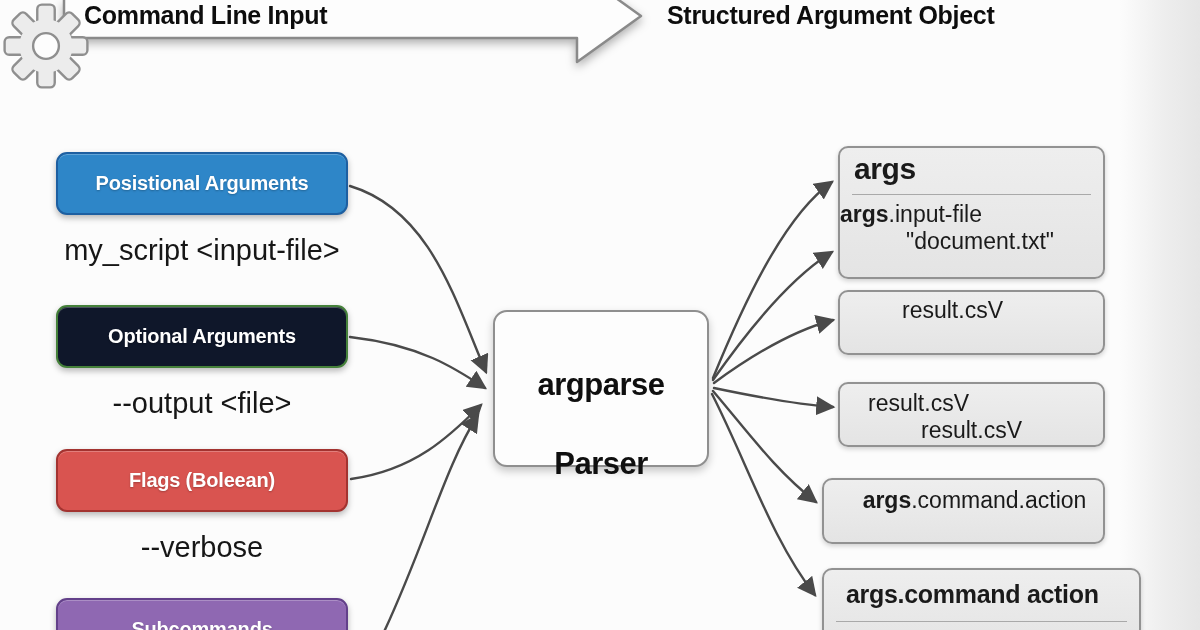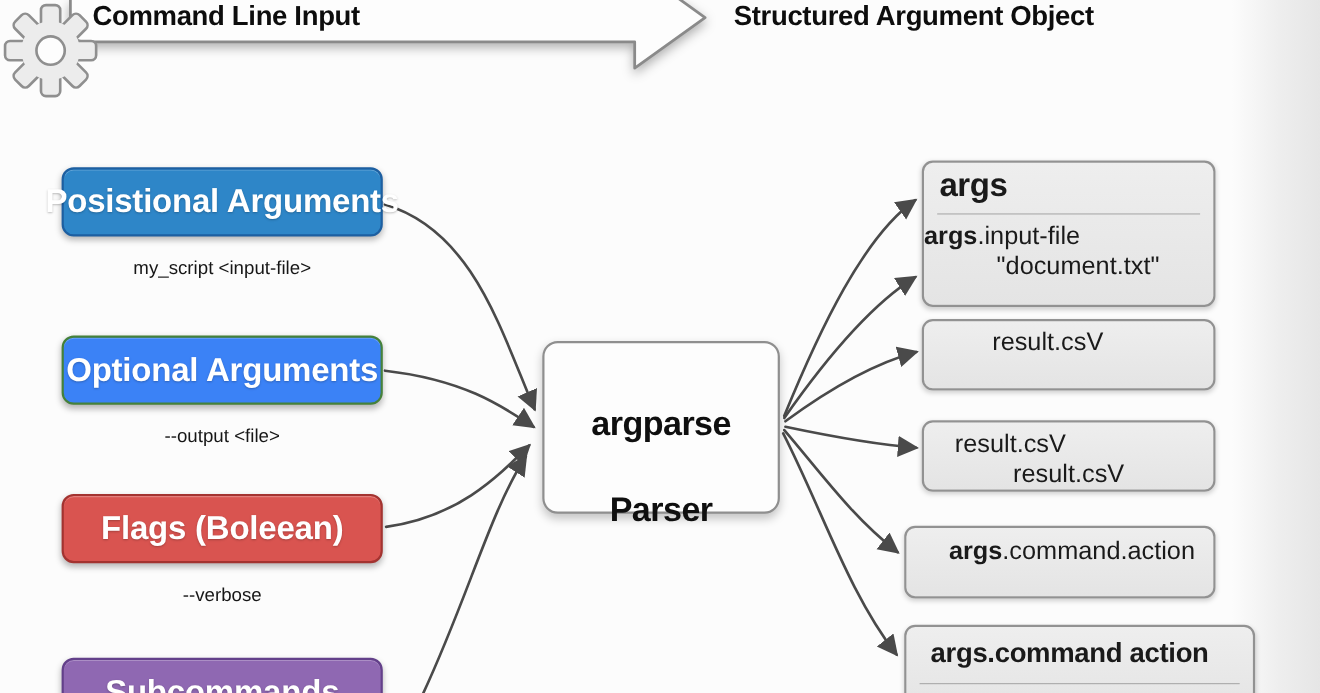--- a/index.html
+++ b/index.html
@@ -24,26 +24,26 @@
   .banner-label.right{left:667px;top:1px;}
   
   .cat-box{
     position:absolute;left:56px;width:292px;height:63px;
     border:2.5px solid;border-radius:11px;
     display:flex;align-items:center;justify-content:center;
     box-shadow:0 3px 6px rgba(0,0,0,.28), inset 0 1px 0 rgba(255,255,255,.25);
     box-sizing:border-box;
   }
   .cat-box .cat-label{
-    font-weight:bold;font-size:30px;color:#fff;letter-spacing:-.2px;
+    font-weight:bold;font-size:20px;color:#fff;letter-spacing:-.2px;
     text-shadow:0 1px 2px rgba(0,0,0,.25);white-space:nowrap;
   }
   .cat-caption{
     position:absolute;left:56px;width:292px;text-align:center;
-    font-size:17px;color:#161616;white-space:nowrap;
+    font-size:29px;color:#161616;white-space:nowrap;
   }
   
   .parser-box{
     position:absolute;left:493px;top:310px;width:216px;height:157px;
     background:#fdfdfd;border:2.5px solid #8f8f8f;border-radius:14px;
     box-shadow:0 4px 9px rgba(0,0,0,.22);box-sizing:border-box;
     text-align:center;padding-top:16px;
   }
   .parser-box .parser-title{
     font-weight:bold;font-size:31px;line-height:45px;letter-spacing:-.5px;color:#0f0f0f;margin-top:34px;
@@ -105,21 +105,21 @@
       <path d="M 713,391 C 748,432 775,470 816,502" marker-end="url(#ah)"></path>
       <path d="M 712,394 C 748,465 772,540 815,595" marker-end="url(#ah)"></path>
     </g>
   </svg>
 
   <div class="cat-box" style="top: 152px; background: rgb(46, 134, 200); border-color: rgb(29, 95, 161);">
     <span class="cat-label">Posistional Arguments</span>
   </div>
   <div class="cat-caption" style="top:234px">my_script &lt;input-file&gt;</div>
 
-  <div class="cat-box" style="top: 305px; background: #3b82f6; border-color: rgb(69, 129, 58);">
+  <div class="cat-box" style="top: 305px; background: #0f172a; border-color: rgb(69, 129, 58);">
     <span class="cat-label">Optional Arguments</span>
   </div>
   <div class="cat-caption" style="top:387px">--output &lt;file&gt;</div>
 
   <div class="cat-box" style="top: 449px; background: rgb(217, 84, 80); border-color: rgb(163, 51, 48);">
     <span class="cat-label">Flags (Boleean)</span>
   </div>
   <div class="cat-caption" style="top:531px">--verbose</div>
 
   <div class="cat-box" style="top: 598px; background: rgb(143, 104, 178); border-color: rgb(99, 64, 138);">

